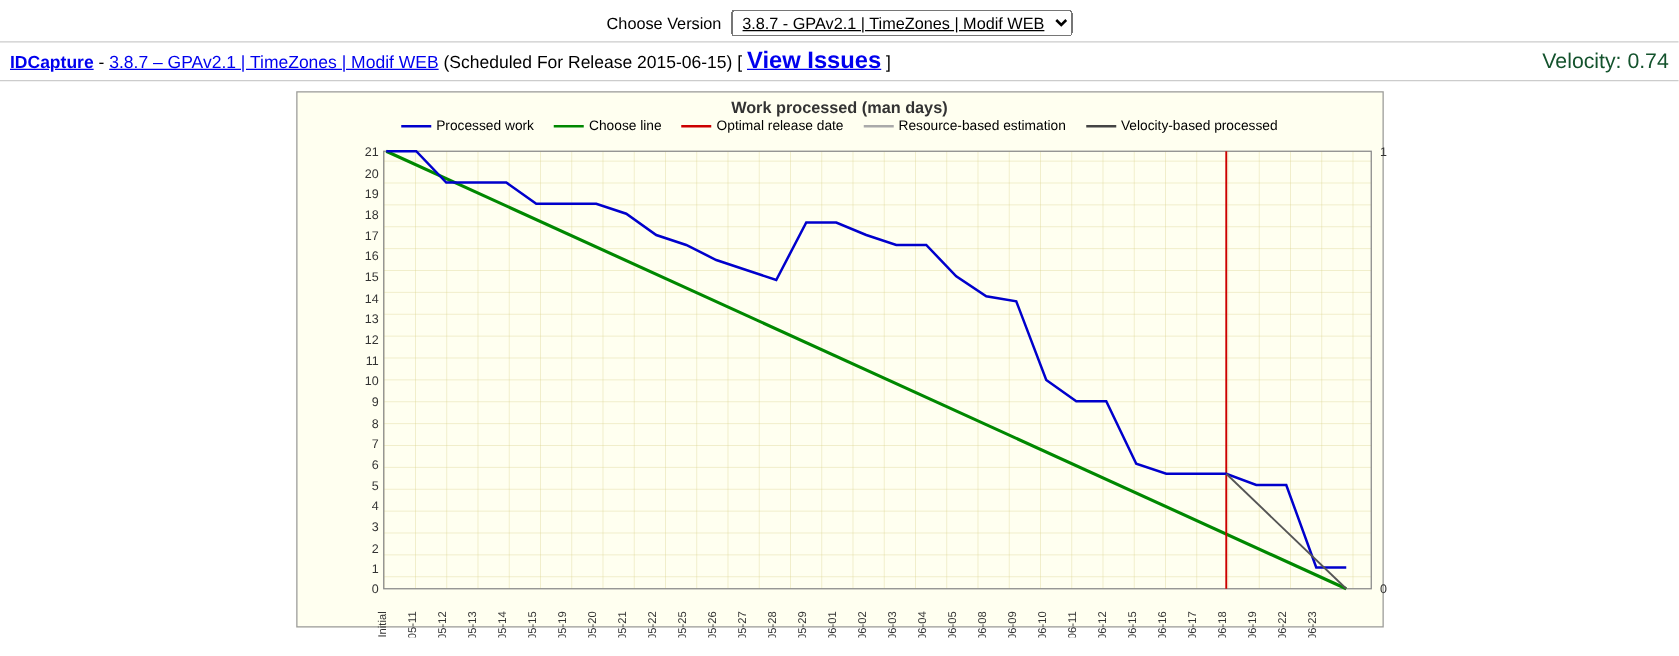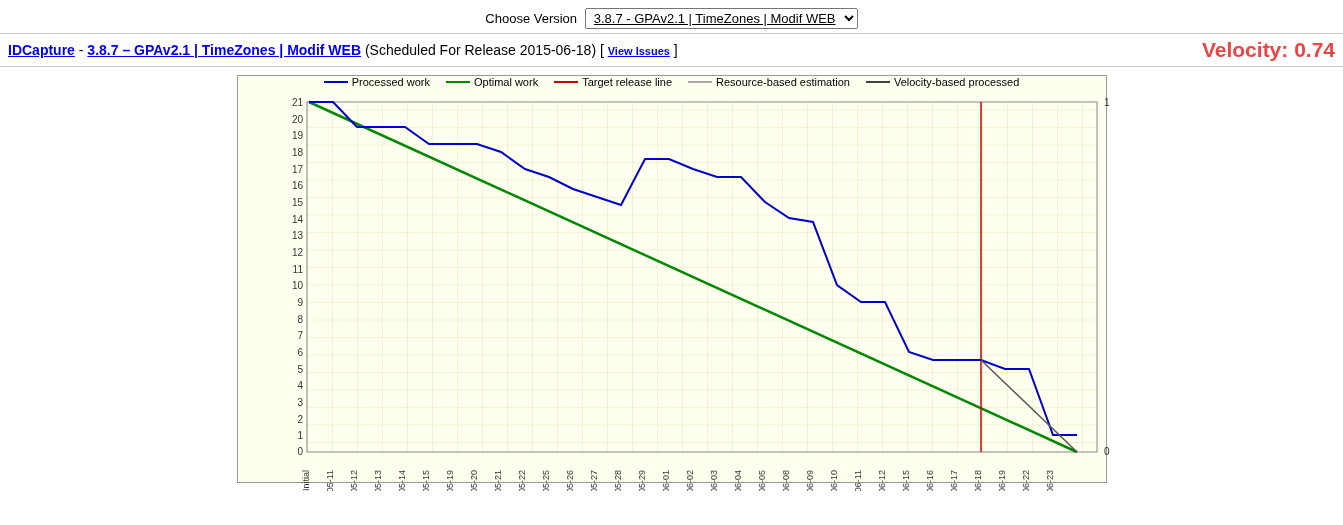--- a/index.html
+++ b/index.html
@@ -29,31 +29,31 @@
     #header-left {
       font-size: 14px;
       font-weight: normal;
     }
     #header-left a {
       color: #00e;
       text-decoration: underline;
       font-weight: bold;
     }
     #header-left .version-link {
-      font-weight: bold;
+      font-weight: normal;
     }
     #view-issues-link {
       color: #00e;
       text-decoration: underline;
-      font-size: 11px;
+      font-size: 19px;
     }
     #velocity {
-      font-size: 21px;
-      font-weight: bold;
-      color: #ef4444;
+      font-size: 17px;
+      font-weight: normal;
+      color: #14532d;
     }
 
     #chart-container {
       display: flex;
       justify-content: center;
       padding: 8px 0;
     }
 
     #chart-wrap {
       position: relative;
@@ -101,42 +101,43 @@
   <label>Choose Version</label>
   <select><option>3.8.7 - GPAv2.1 | TimeZones | Modif WEB</option></select>
 </div>
 
 <div id="header-row">
   <div id="header-left">
     <a href="#">IDCapture</a>
     <span> - </span>
     <a href="#" class="version-link">3.8.7 – GPAv2.1 | TimeZones | Modif WEB</a>
     <span> </span>
-    <span>(Scheduled For Release 2015-06-18)</span>
+    <span>(Scheduled For Release 2015-06-15)</span>
     <span> [ </span>
     <a href="#" id="view-issues-link">View Issues</a>
     <span> ]</span>
   </div>
   <div id="velocity">Velocity: 0.74</div>
 </div>
 
 <div id="chart-container">
   <div id="chart-wrap">
+    <div id="chart-title">Work processed (man days)</div>
     <div id="legend">
       <div class="legend-item">
         <span class="legend-line" style="background:#0000cc;"></span>
         <span>Processed work</span>
       </div>
       <div class="legend-item">
         <span class="legend-line" style="background:#008800;"></span>
-        <span>Optimal work</span>
+        <span>Choose line</span>
       </div>
       <div class="legend-item">
         <span class="legend-line" style="background:#cc0000;"></span>
-        <span>Target release line</span>
+        <span>Optimal release date</span>
       </div>
       <div class="legend-item">
         <span class="legend-line" style="background:#aaaaaa;"></span>
         <span>Resource-based estimation</span>
       </div>
       <div class="legend-item">
         <span class="legend-line" style="background:#444444;"></span>
         <span>Velocity-based processed</span>
       </div>
     </div>

